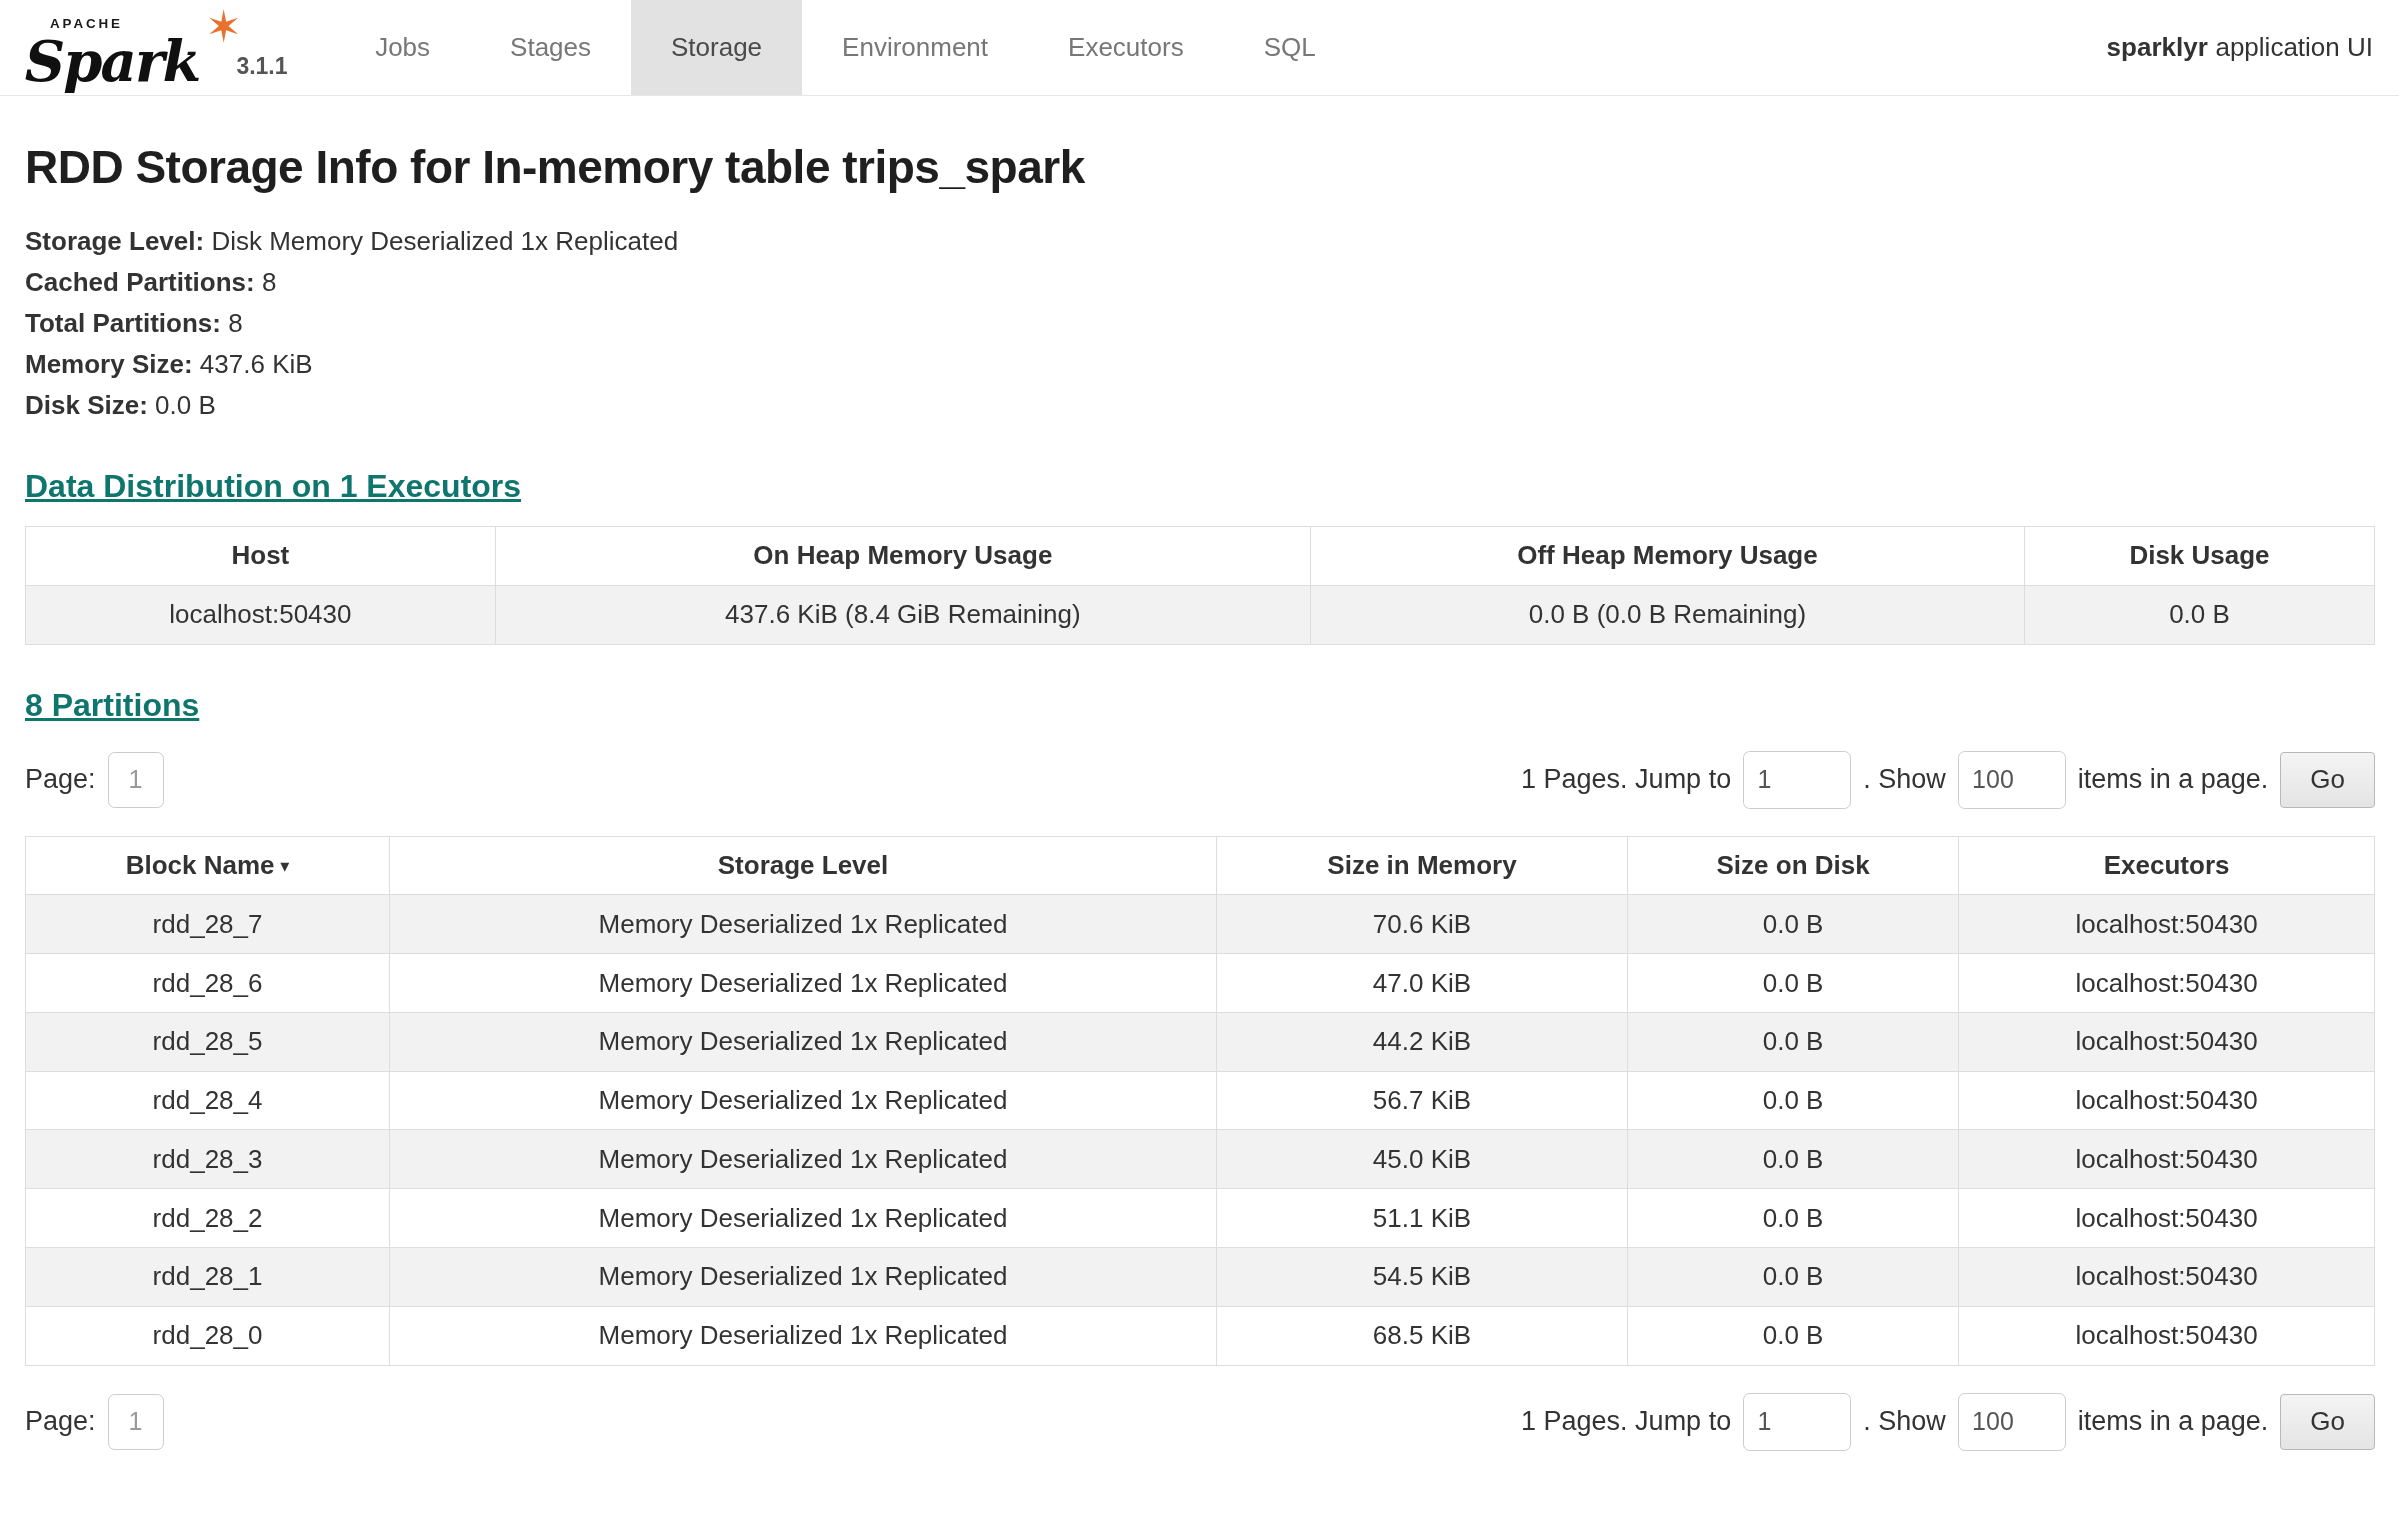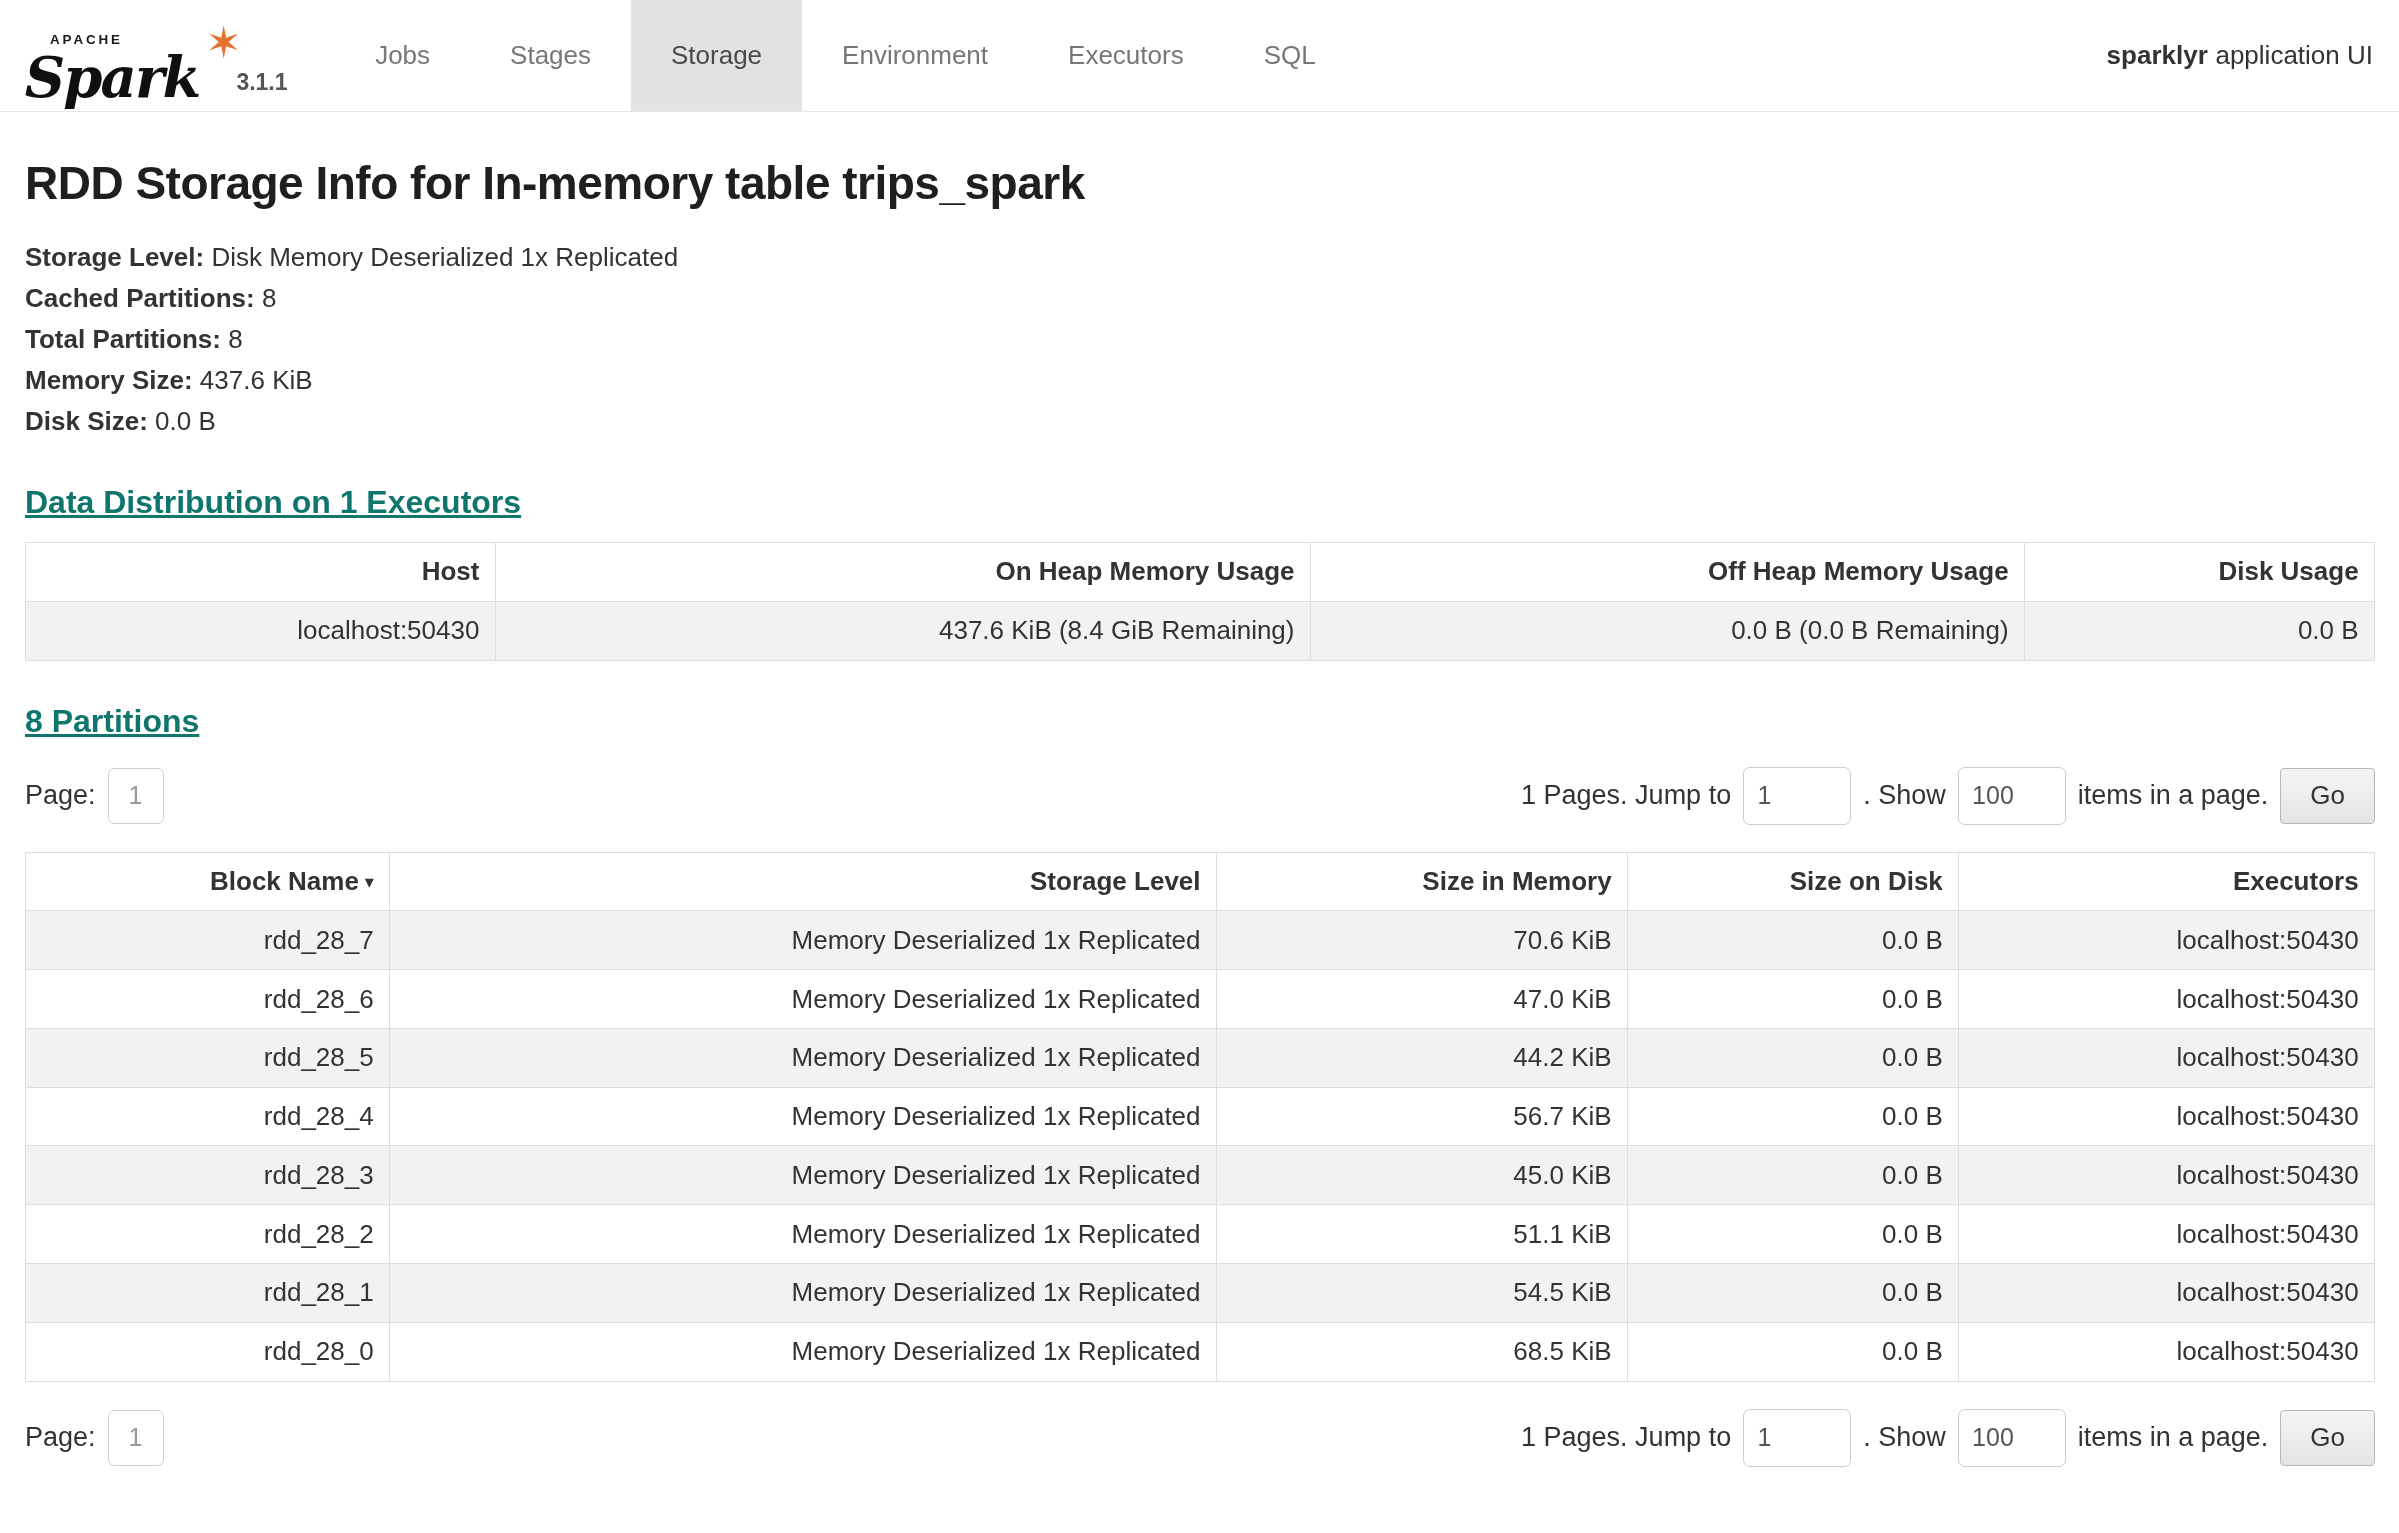--- a/index.html
+++ b/index.html
@@ -7,21 +7,21 @@
   body {
     width: 2400px;
     font-family: "Liberation Sans", "DejaVu Sans", sans-serif;
     color: #333333;
   }
 
   
   .navbar {
     display: flex;
     align-items: stretch;
-    height: 112px;
+    height: 96px;
     background: #ffffff;
     border-bottom: 1px solid #e7e7e7;
   }
   .brand {
     display: flex;
     align-items: flex-end;
     padding: 5.8px 9.6px 3.8px 19px;
   }
   .logo {
     position: relative;
@@ -125,21 +125,21 @@
   
   table.data-table {
     width: 100%;
     border-collapse: collapse;
     table-layout: fixed;
   }
   table.data-table th, table.data-table td {
     border: 1px solid #dddddd;
     padding: 13.4px 15.4px;
     font-size: 26px;
-    text-align: right;
+    text-align: center;
     color: #333333;
     overflow: hidden;
     white-space: nowrap;
   }
   table.data-table th { font-weight: bold; background: #ffffff; }
   table.data-table tbody tr:nth-child(odd) { background: #f2f2f2; }
   table.data-table tbody tr:nth-child(even) { background: #ffffff; }
   .sort-arrow {
     font-size: 18px;
     color: #333333;

